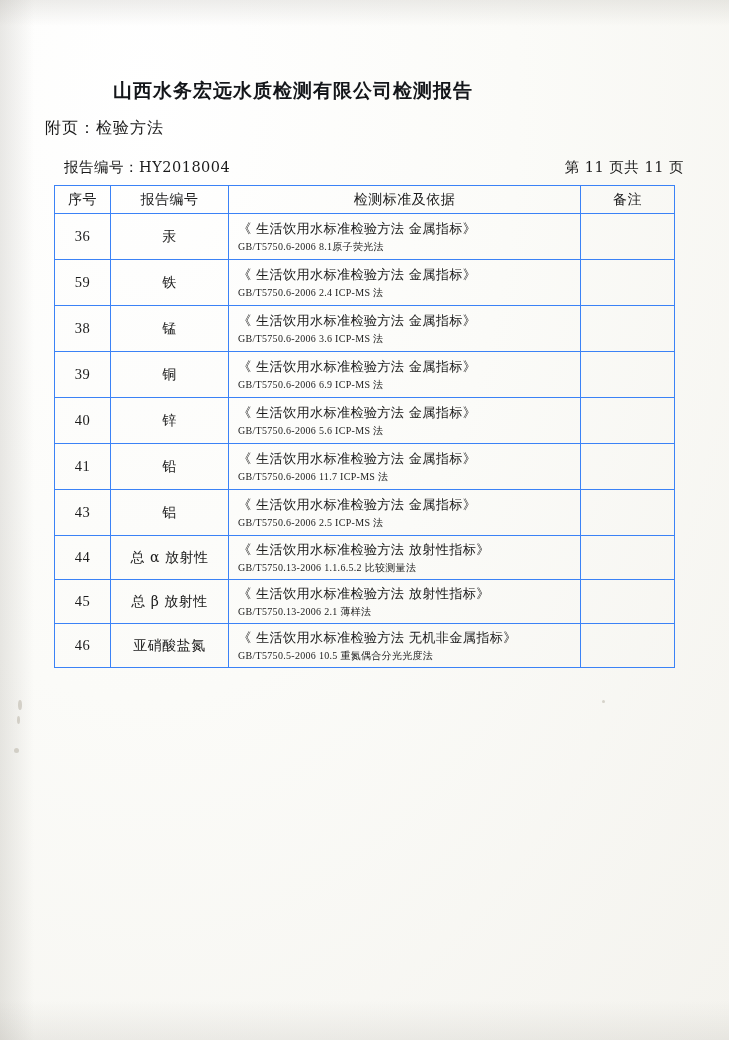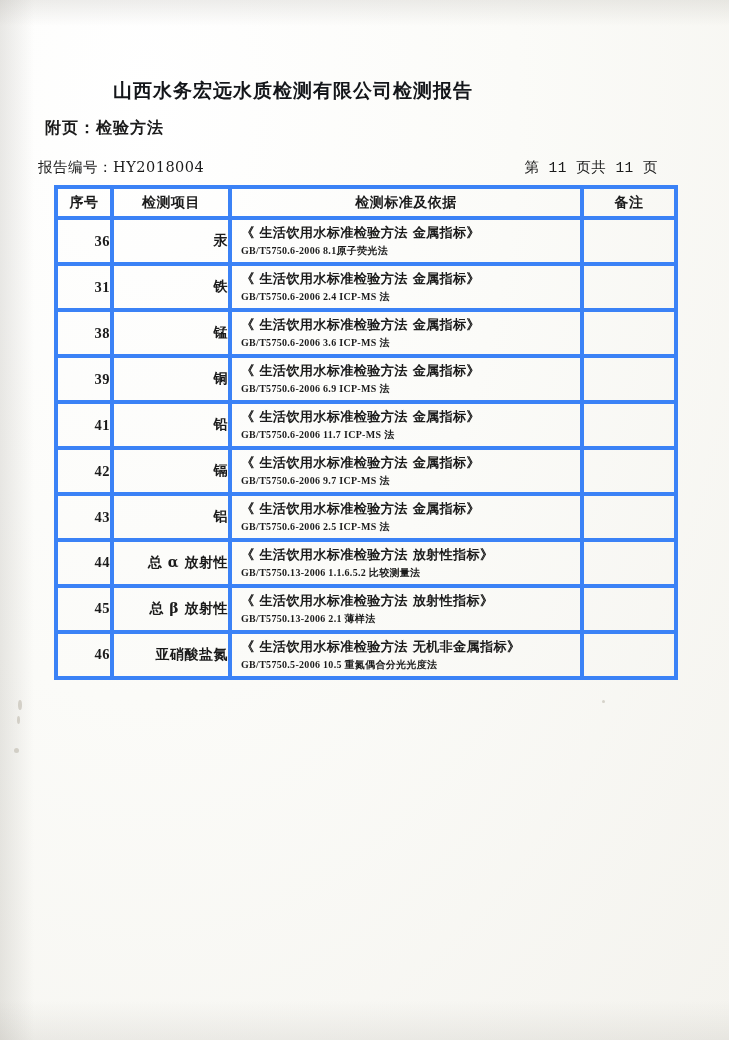--- a/index.html
+++ b/index.html
@@ -65,73 +65,72 @@
     font-size: 19px;
     letter-spacing: 1px;
     color: #14161a;
   }
 
   .attachment-line {
     position: absolute;
     top: 118px;
     left: 45px;
     font-family: "DejaVu Serif", serif;
-    font-weight: bold;
+    font-weight: normal;
     font-size: 16px;
     letter-spacing: 1px;
   }
 
   .meta-row {
     position: absolute;
     top: 158px;
-    left: 38px;
+    left: 64px;
     width: 620px;
     display: flex;
     justify-content: space-between;
     font-size: 14.5px;
     font-family: "DejaVu Serif", serif;
   }
   .meta-row .report-no {
     letter-spacing: .5px;
   }
   .meta-row .page-no {
     letter-spacing: .5px;
-    font-family: Liberation Mono, monospace;
   }
 
   table.report {
     position: absolute;
     top: 185px;
     left: 54px;
     width: 620px;
     border-collapse: collapse;
     table-layout: fixed;
   }
   table.report td, table.report th {
-    border: 4px solid #3b82f6;
+    border: 1px solid #3b82f6;
     padding: 0;
     vertical-align: middle;
-    font-weight: bold;
+    font-weight: normal;
   }
   .col-no    { width: 56px; }
   .col-item  { width: 118px; }
   .col-std   { width: 352px; }
   .col-note  { width: 94px; }
 
   thead td {
     height: 27px;
     text-align: center;
     font-family: "DejaVu Serif", serif;
     font-size: 14px;
     letter-spacing: .5px;
   }
 
   tbody tr { height: 46px; }
   tbody td.no, tbody td.item {
-    text-align: right;
+    text-align: center;
     font-family: "DejaVu Serif", serif;
     font-size: 14px;
     letter-spacing: .5px;
   }
   tbody td.no { font-family: "Liberation Serif", serif; font-size: 14.5px; }
   tbody td.std {
     padding: 3px 0 3px 9px;
     font-size: 13.2px;
     line-height: 1.55;
     font-family: "DejaVu Serif", serif;
@@ -170,37 +169,37 @@
   <table class="report">
     <colgroup>
       <col class="col-no">
       <col class="col-item">
       <col class="col-std">
       <col class="col-note">
     </colgroup>
     <thead>
       <tr>
         <td>序号</td>
-        <td>检测项目</td>
+        <td>报告编号</td>
         <td>检测标准及依据</td>
         <td>备注</td>
       </tr>
     </thead>
     <tbody>
       <tr>
         <td class="no">36</td>
         <td class="item">汞</td>
         <td class="std">
           <span class="l1">《 生活饮用水标准检验方法   金属指标》</span>
           <span class="l2">GB/T5750.6-2006  8.1原子荧光法</span>
         </td>
         <td class="note"></td>
       </tr>
       <tr>
-        <td class="no">31</td>
+        <td class="no">59</td>
         <td class="item">铁</td>
         <td class="std">
           <span class="l1">《 生活饮用水标准检验方法   金属指标》</span>
           <span class="l2">GB/T5750.6-2006  2.4 ICP-MS 法</span>
         </td>
         <td class="note"></td>
       </tr>
       <tr>
         <td class="no">38</td>
         <td class="item">锰</td>
@@ -213,34 +212,34 @@
       <tr>
         <td class="no">39</td>
         <td class="item">铜</td>
         <td class="std">
           <span class="l1">《 生活饮用水标准检验方法   金属指标》</span>
           <span class="l2">GB/T5750.6-2006  6.9 ICP-MS 法</span>
         </td>
         <td class="note"></td>
       </tr>
       <tr>
+        <td class="no">40</td>
+        <td class="item">锌</td>
+        <td class="std">
+          <span class="l1">《 生活饮用水标准检验方法   金属指标》</span>
+          <span class="l2">GB/T5750.6-2006  5.6 ICP-MS 法</span>
+        </td>
+        <td class="note"></td>
+      </tr>
+      <tr>
         <td class="no">41</td>
         <td class="item">铅</td>
         <td class="std">
           <span class="l1">《 生活饮用水标准检验方法   金属指标》</span>
           <span class="l2">GB/T5750.6-2006  11.7 ICP-MS 法</span>
-        </td>
-        <td class="note"></td>
-      </tr>
-      <tr>
-        <td class="no">42</td>
-        <td class="item">镉</td>
-        <td class="std">
-          <span class="l1">《 生活饮用水标准检验方法   金属指标》</span>
-          <span class="l2">GB/T5750.6-2006  9.7 ICP-MS 法</span>
         </td>
         <td class="note"></td>
       </tr>
       <tr>
         <td class="no">43</td>
         <td class="item">铝</td>
         <td class="std">
           <span class="l1">《 生活饮用水标准检验方法   金属指标》</span>
           <span class="l2">GB/T5750.6-2006  2.5 ICP-MS 法</span>
         </td>

